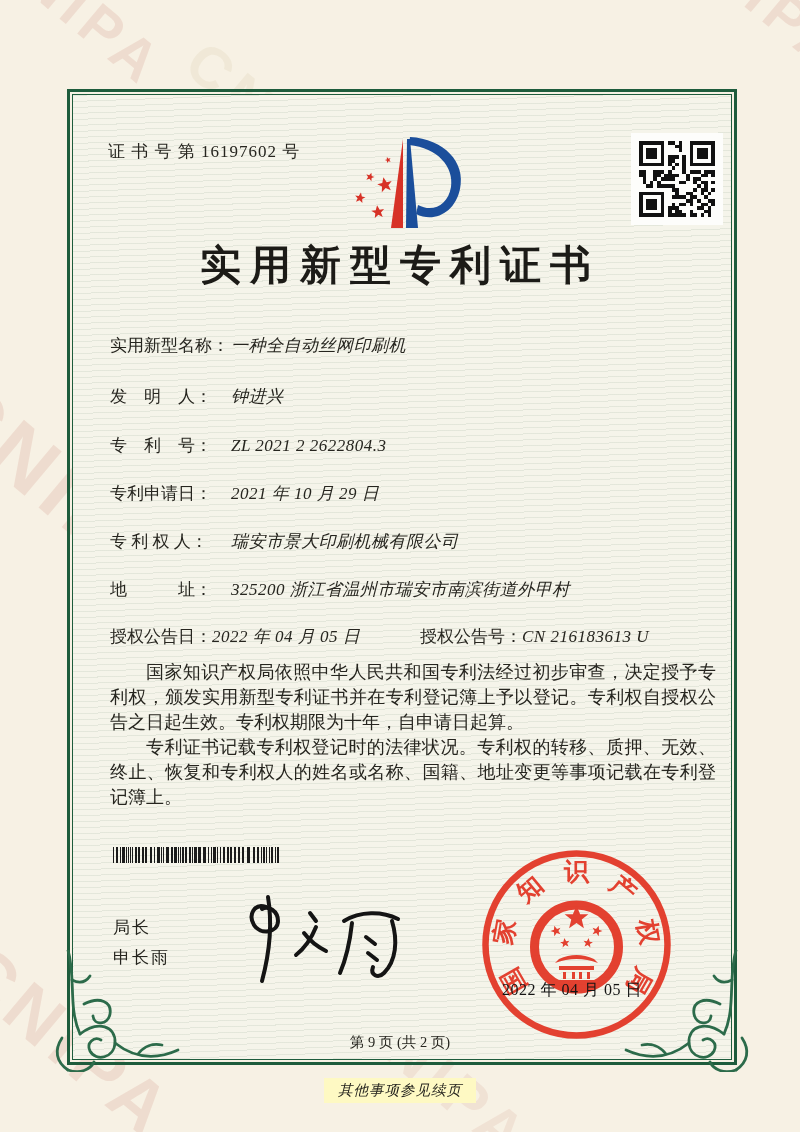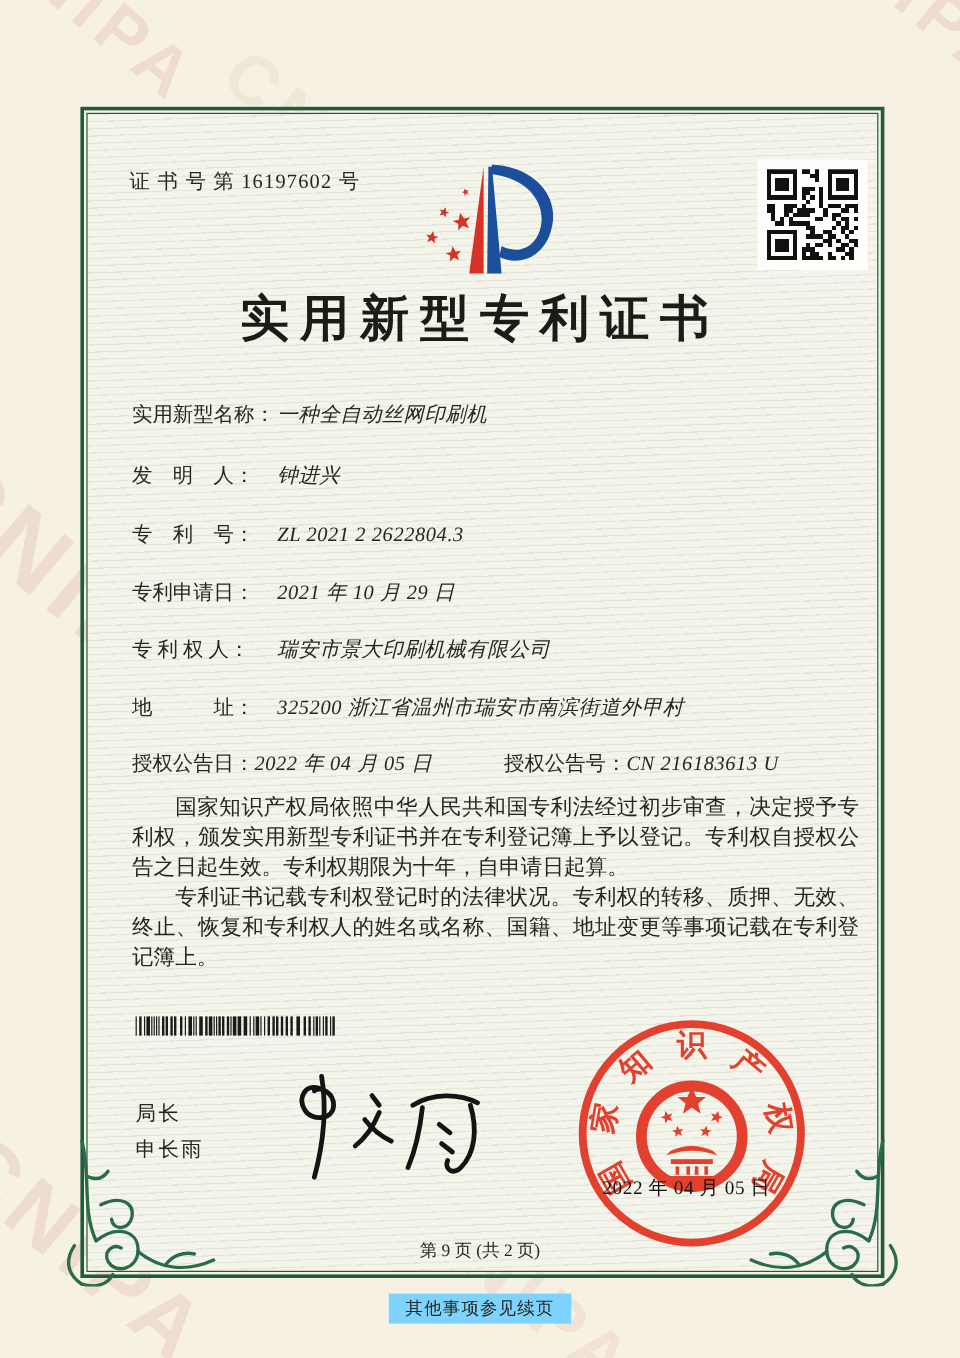--- a/index.html
+++ b/index.html
@@ -60,21 +60,21 @@
   .seal{position:absolute;left:479px;top:847px;opacity:.93;}
   .seal-date{
     position:absolute;left:492px;top:980px;width:160px;text-align:center;
     font-size:16px;color:#141414;letter-spacing:.5px;z-index:3;white-space:nowrap;
   }
   .page-indicator{
     position:absolute;left:0;top:1033px;width:100%;text-align:center;font-size:14.5px;
   }
   .footer-note{position:absolute;left:0;top:1078px;width:100%;text-align:center;}
   .footer-note span{
-    display:inline-block;background:#7dd3fc;padding:3px 14px;font-size:14.5px;letter-spacing:1px;
+    display:inline-block;background:#fef9c3;padding:3px 14px;font-size:14.5px;letter-spacing:1px;font-style:italic;
   }
   .flourish{position:absolute;z-index:2;}
   .flourish.right{transform:scaleX(-1);}
 </style>
 </head>
 <body>
 
 <div class="page">
 
   <div class="wm pink" style="left:-30px;top:-28px;font-size:58px;">CNIPA</div>

